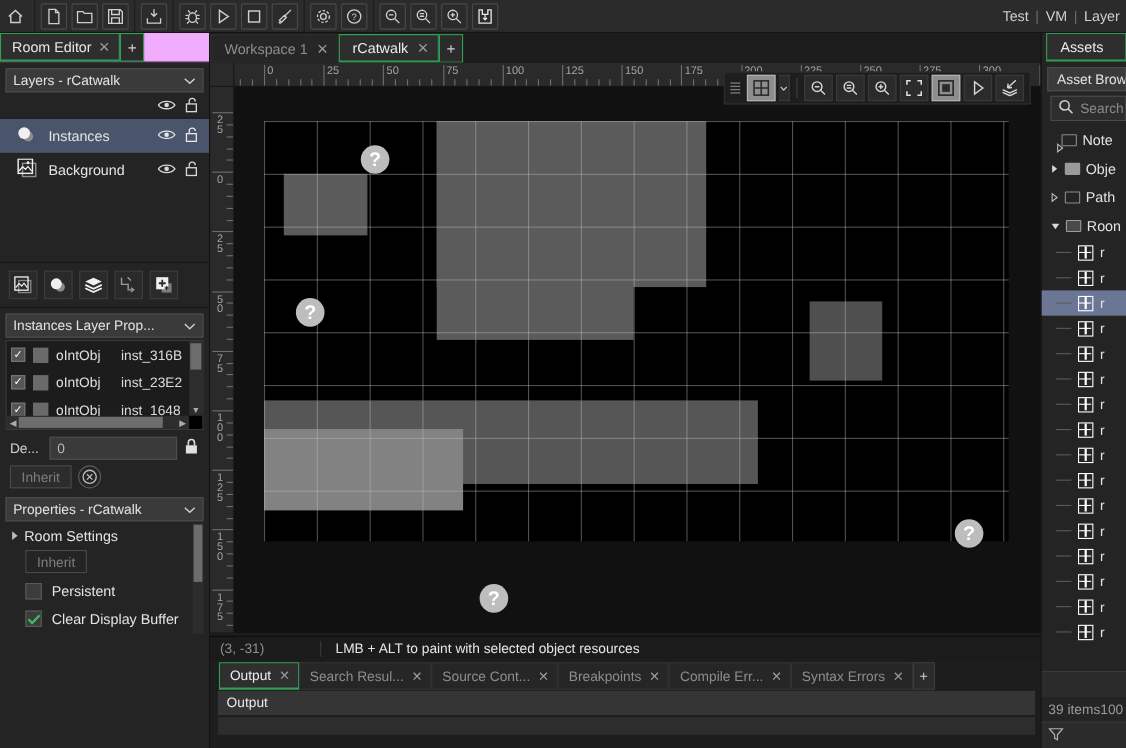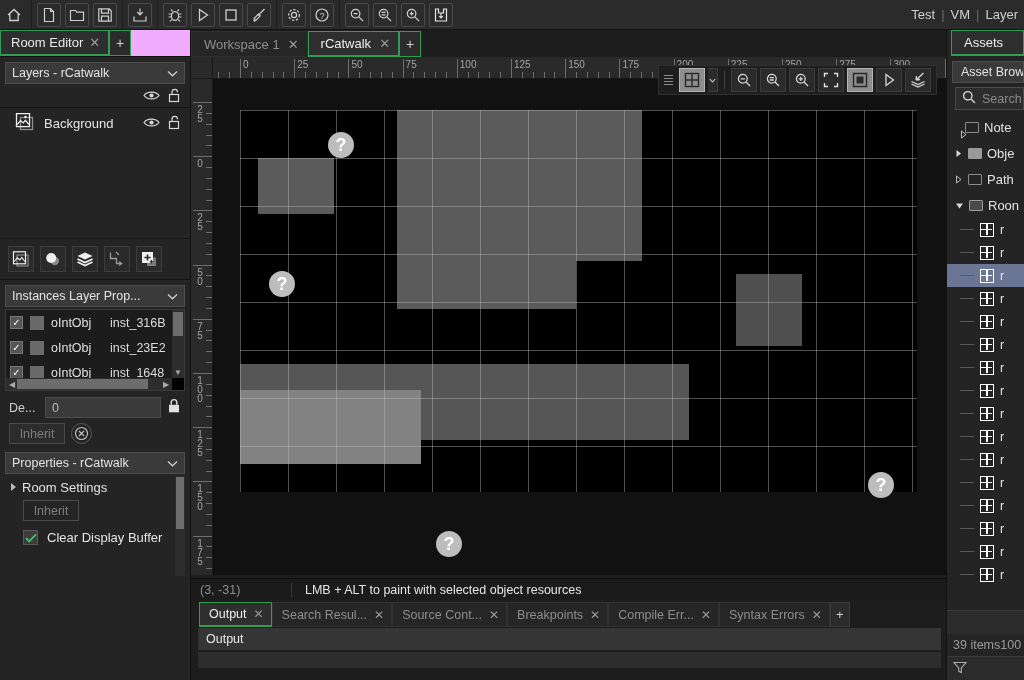--- a/index.html
+++ b/index.html
@@ -418,20 +418,41 @@
               <circle cx="8.5" cy="5.5" r="2.1" fill="#d8d8d8"></circle>
             </svg>
         </span>
         <span>
           <svg width="13" height="15" viewBox="0 0 13 15">
               <rect x="1.5" y="6.5" width="9" height="7" fill="none" stroke="#d8d8d8" stroke-width="1.2"></rect>
               <path d="M4 6.5 V4.2 A2.7 2.7 0 0 1 9.5 4.2" fill="none" stroke="#d8d8d8" stroke-width="1.2"></path>
             </svg>
         </span>
       </div>
+      <div class="layer-row sel">
+        <span>
+          <svg width="22" height="18" viewBox="0 0 22 18">
+              <circle cx="11.5" cy="11" r="4.6" fill="#8f8f8f"></circle>
+              <circle cx="8" cy="8" r="5.4" fill="#f0f0f0"></circle>
+            </svg>
+        </span>
+        <span class="lname">Instances</span>
+        <span>
+          <svg width="17" height="11" viewBox="0 0 17 11">
+              <path d="M1 5.5 C4 1 13 1 16 5.5 C13 10 4 10 1 5.5 z" fill="none" stroke="#e6e6e6" stroke-width="1.2"></path>
+              <circle cx="8.5" cy="5.5" r="2.1" fill="#e6e6e6"></circle>
+            </svg>
+        </span>
+        <span>
+          <svg width="13" height="15" viewBox="0 0 13 15">
+              <rect x="1.5" y="6.5" width="9" height="7" fill="none" stroke="#e6e6e6" stroke-width="1.2"></rect>
+              <path d="M4 6.5 V4.2 A2.7 2.7 0 0 1 9.5 4.2" fill="none" stroke="#e6e6e6" stroke-width="1.2"></path>
+            </svg>
+        </span>
+      </div>
       <div class="layer-row">
         <span>
           <svg width="22" height="19" viewBox="0 0 22 19">
               <rect x="6.5" y="4.5" width="12" height="12" fill="none" stroke="#8f8f8f" stroke-width="1.3"></rect>
               <rect x="2.5" y="0.6" width="13" height="13" fill="none" stroke="#f0f0f0" stroke-width="1.3"></rect>
               <path d="M3.2 11.5 L6.6 7.6 L9.2 10 L11.4 7.3 L14.8 11.5" fill="none" stroke="#f0f0f0" stroke-width="1.2"></path>
               <circle cx="11.5" cy="4" r="1.3" fill="#f0f0f0"></circle>
             </svg>
         </span>
         <span class="lname">Background</span>
@@ -556,20 +577,24 @@
           </svg>
       </span>
     </div>
 
     <div class="props-body">
       <div class="prop-section">
         <span class="tri"></span>
         <span>Room Settings</span>
       </div>
       <div class="prop-inherit">Inherit</div>
+      <div class="prop-chk-row">
+        <span class="chk-lg"></span>
+        <span>Persistent</span>
+      </div>
       <div class="prop-chk-row">
         <span class="chk-lg">
           <svg width="12" height="10" viewBox="0 0 12 10">
               <path d="M1 5 L4.2 8.4 L11 1.4" fill="none" stroke="#3fbf63" stroke-width="2"></path>
             </svg>
         </span>
         <span>Clear Display Buffer</span>
       </div>
       <div class="props-scroll">
         <div class="thumb"></div>

